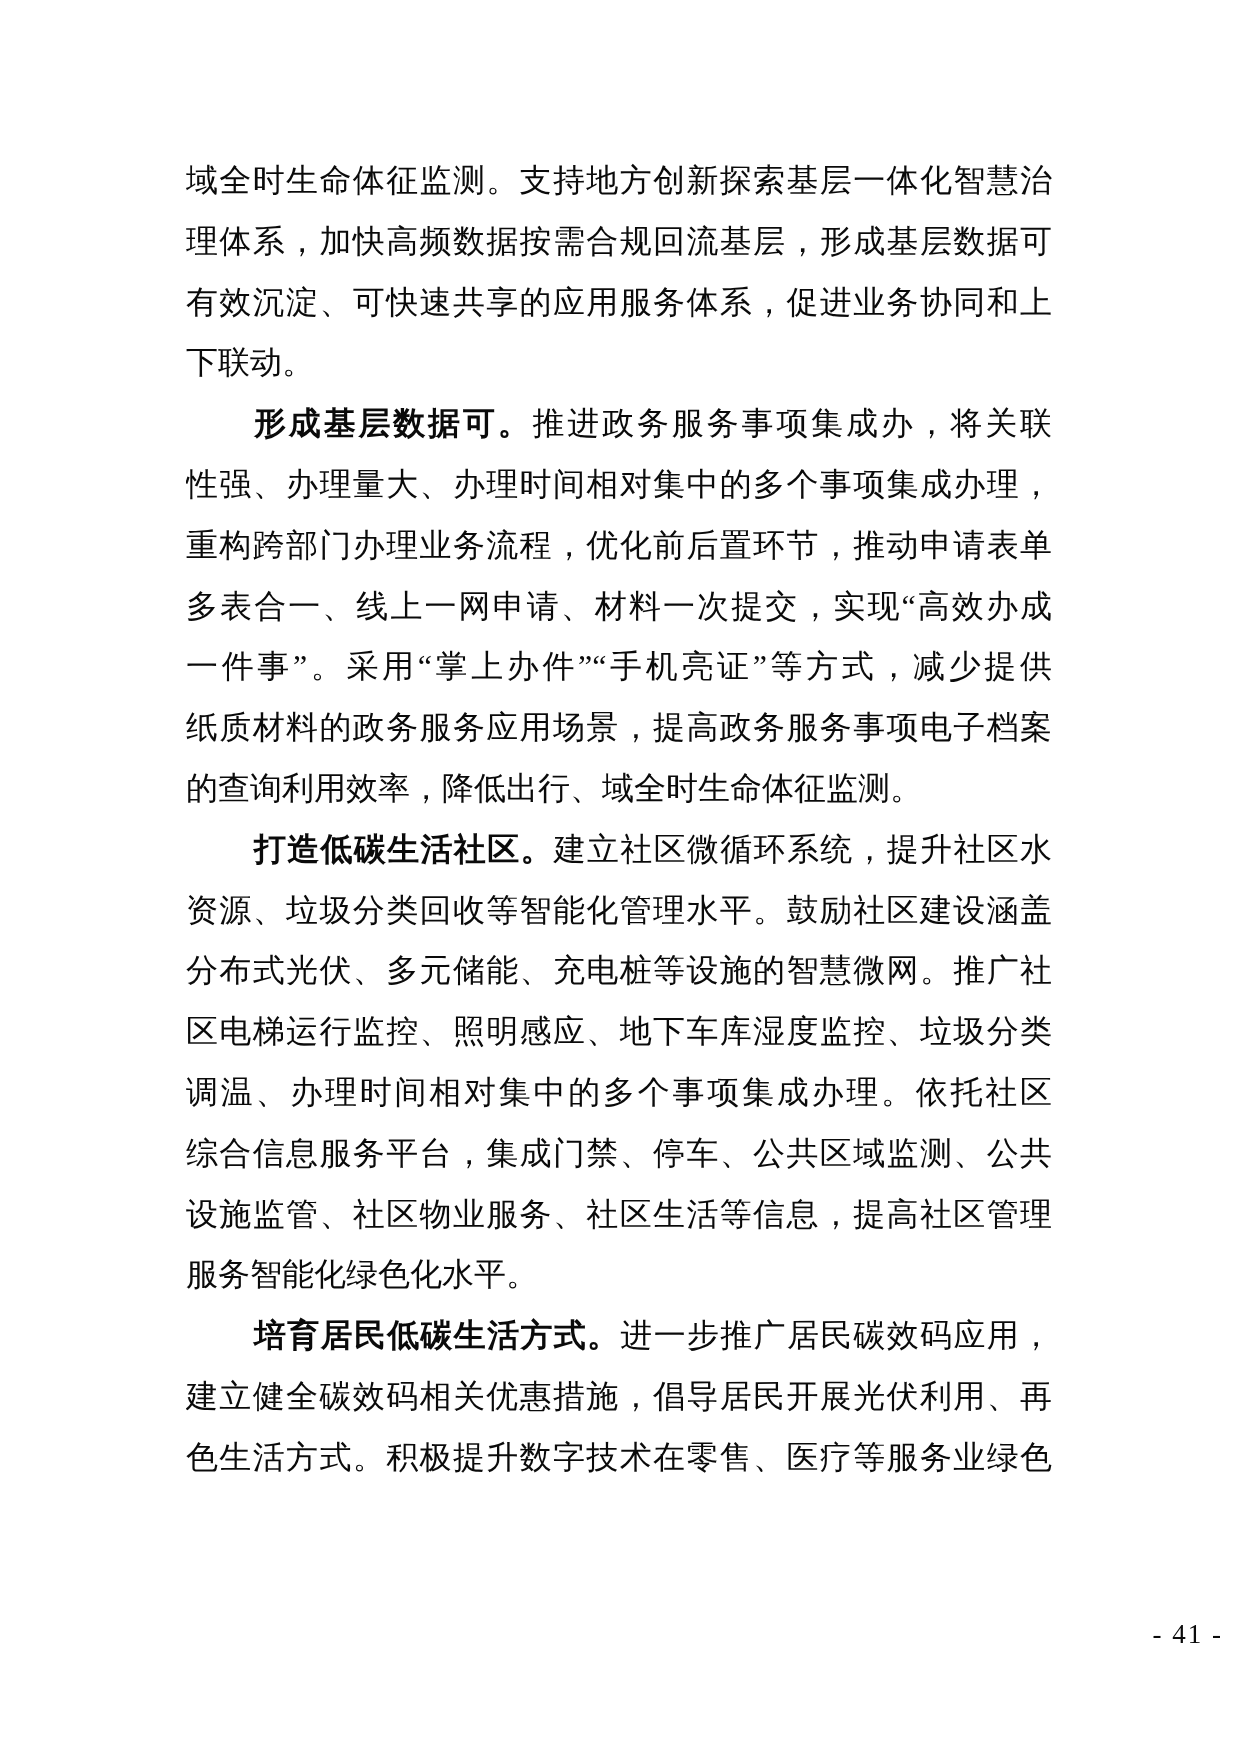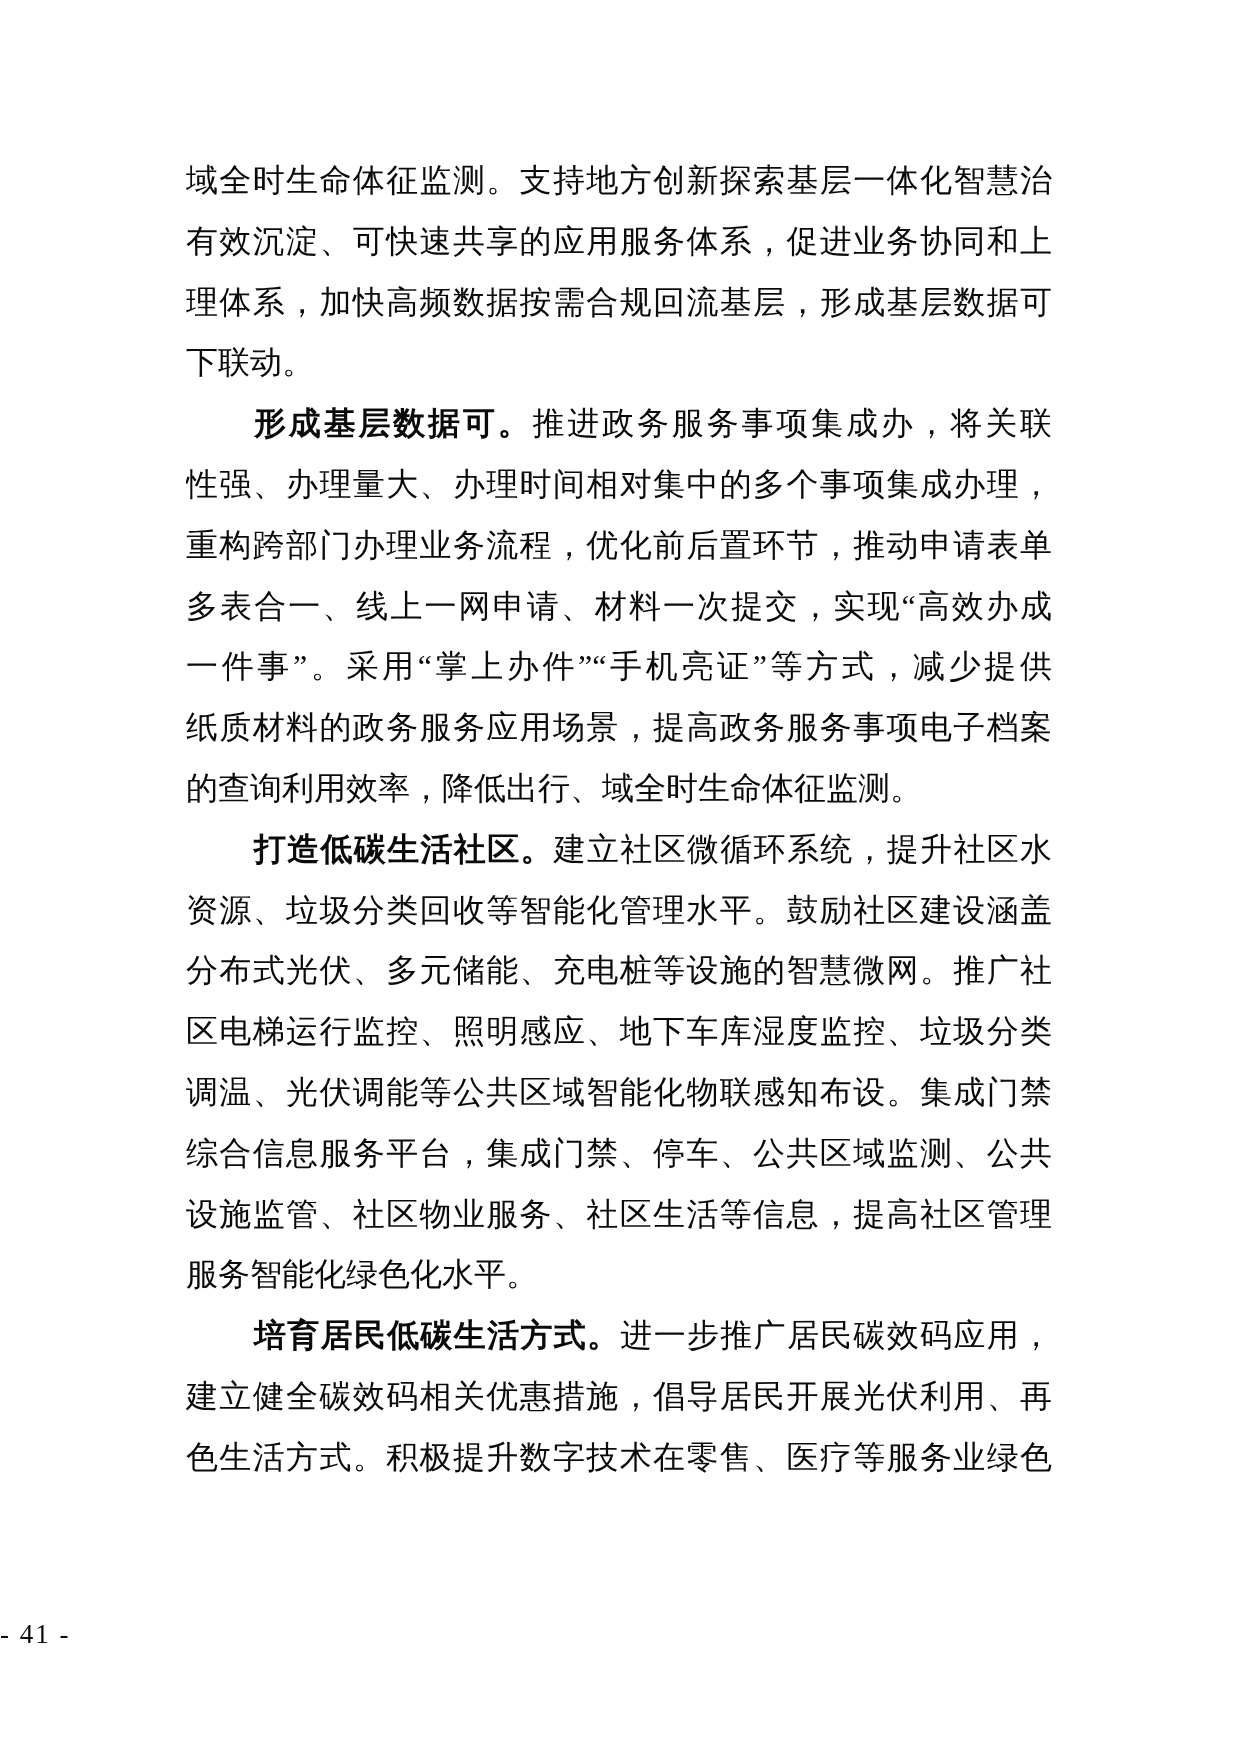--- a/index.html
+++ b/index.html
@@ -42,47 +42,47 @@
   .seg-bold {
     font-weight: 700;
   }
   .page-number {
     position: absolute;
     top: 1616px;
     left: 0;
     width: 100%;
     height: 36px;
     line-height: 36px;
-    text-align: left;
+    text-align: right;
     font-size: 27px;
     letter-spacing: 2px;
     color: #0a0a0a;
   }
 </style>
 </head>
 <body>
 
 <div class="page">
   <div class="text-block">
       <div class="line just"><span class="seg-regular">域全时生命体征监测。支持地方创新探索基层一体化智慧治</span></div>
+      <div class="line just"><span class="seg-regular">理体系，加快高频数据按需合规回流基层，形成基层数据可</span></div>
       <div class="line just"><span class="seg-regular">有效沉淀、可快速共享的应用服务体系，促进业务协同和上</span></div>
-      <div class="line just"><span class="seg-regular">理体系，加快高频数据按需合规回流基层，形成基层数据可</span></div>
       <div class="line"><span class="seg-regular">下联动。</span></div>
       <div class="line just indent"><span class="seg-bold">形成基层数据可。</span><span class="seg-regular">推进政务服务事项集成办，将关联</span></div>
       <div class="line just"><span class="seg-regular">性强、办理量大、办理时间相对集中的多个事项集成办理，</span></div>
       <div class="line just"><span class="seg-regular">重构跨部门办理业务流程，优化前后置环节，推动申请表单</span></div>
       <div class="line just"><span class="seg-regular">多表合一、线上一网申请、材料一次提交，实现“高效办成</span></div>
       <div class="line just"><span class="seg-regular">一件事”。采用“掌上办件”“手机亮证”等方式，减少提供</span></div>
       <div class="line just"><span class="seg-regular">纸质材料的政务服务应用场景，提高政务服务事项电子档案</span></div>
       <div class="line"><span class="seg-regular">的查询利用效率，降低出行、域全时生命体征监测。</span></div>
       <div class="line just indent"><span class="seg-bold">打造低碳生活社区。</span><span class="seg-regular">建立社区微循环系统，提升社区水</span></div>
       <div class="line just"><span class="seg-regular">资源、垃圾分类回收等智能化管理水平。鼓励社区建设涵盖</span></div>
       <div class="line just"><span class="seg-regular">分布式光伏、多元储能、充电桩等设施的智慧微网。推广社</span></div>
       <div class="line just"><span class="seg-regular">区电梯运行监控、照明感应、地下车库湿度监控、垃圾分类</span></div>
-      <div class="line just"><span class="seg-regular">调温、光伏调能等公共区域智能化物联感知布设。集成门禁</span></div>
+      <div class="line just"><span class="seg-regular">调温、办理时间相对集中的多个事项集成办理。依托社区</span></div>
       <div class="line just"><span class="seg-regular">综合信息服务平台，集成门禁、停车、公共区域监测、公共</span></div>
       <div class="line just"><span class="seg-regular">设施监管、社区物业服务、社区生活等信息，提高社区管理</span></div>
       <div class="line"><span class="seg-regular">服务智能化绿色化水平。</span></div>
       <div class="line just indent"><span class="seg-bold">培育居民低碳生活方式。</span><span class="seg-regular">进一步推广居民碳效码应用，</span></div>
       <div class="line just"><span class="seg-regular">建立健全碳效码相关优惠措施，倡导居民开展光伏利用、再</span></div>
       <div class="line just"><span class="seg-regular">色生活方式。积极提升数字技术在零售、医疗等服务业绿色</span></div>
     </div>
   <div class="page-number">- 41 -</div>
 </div>
 

